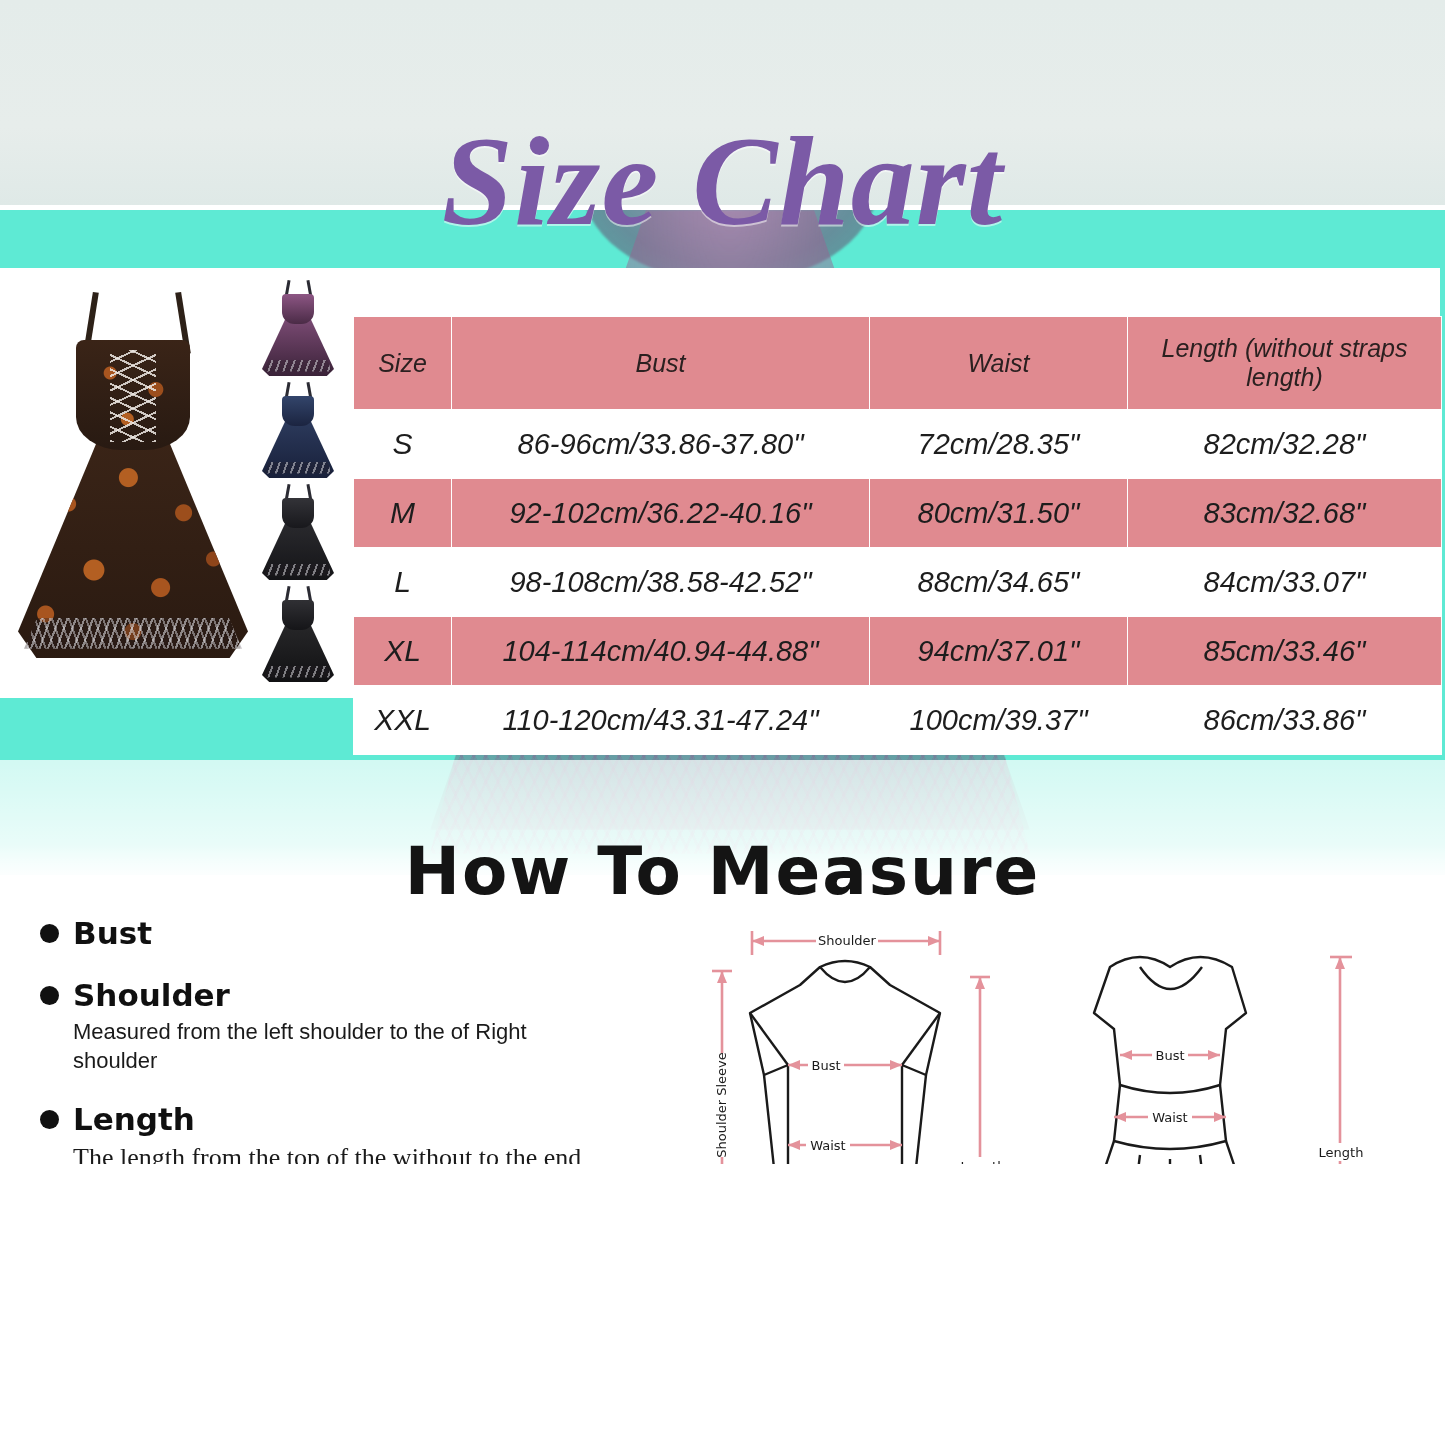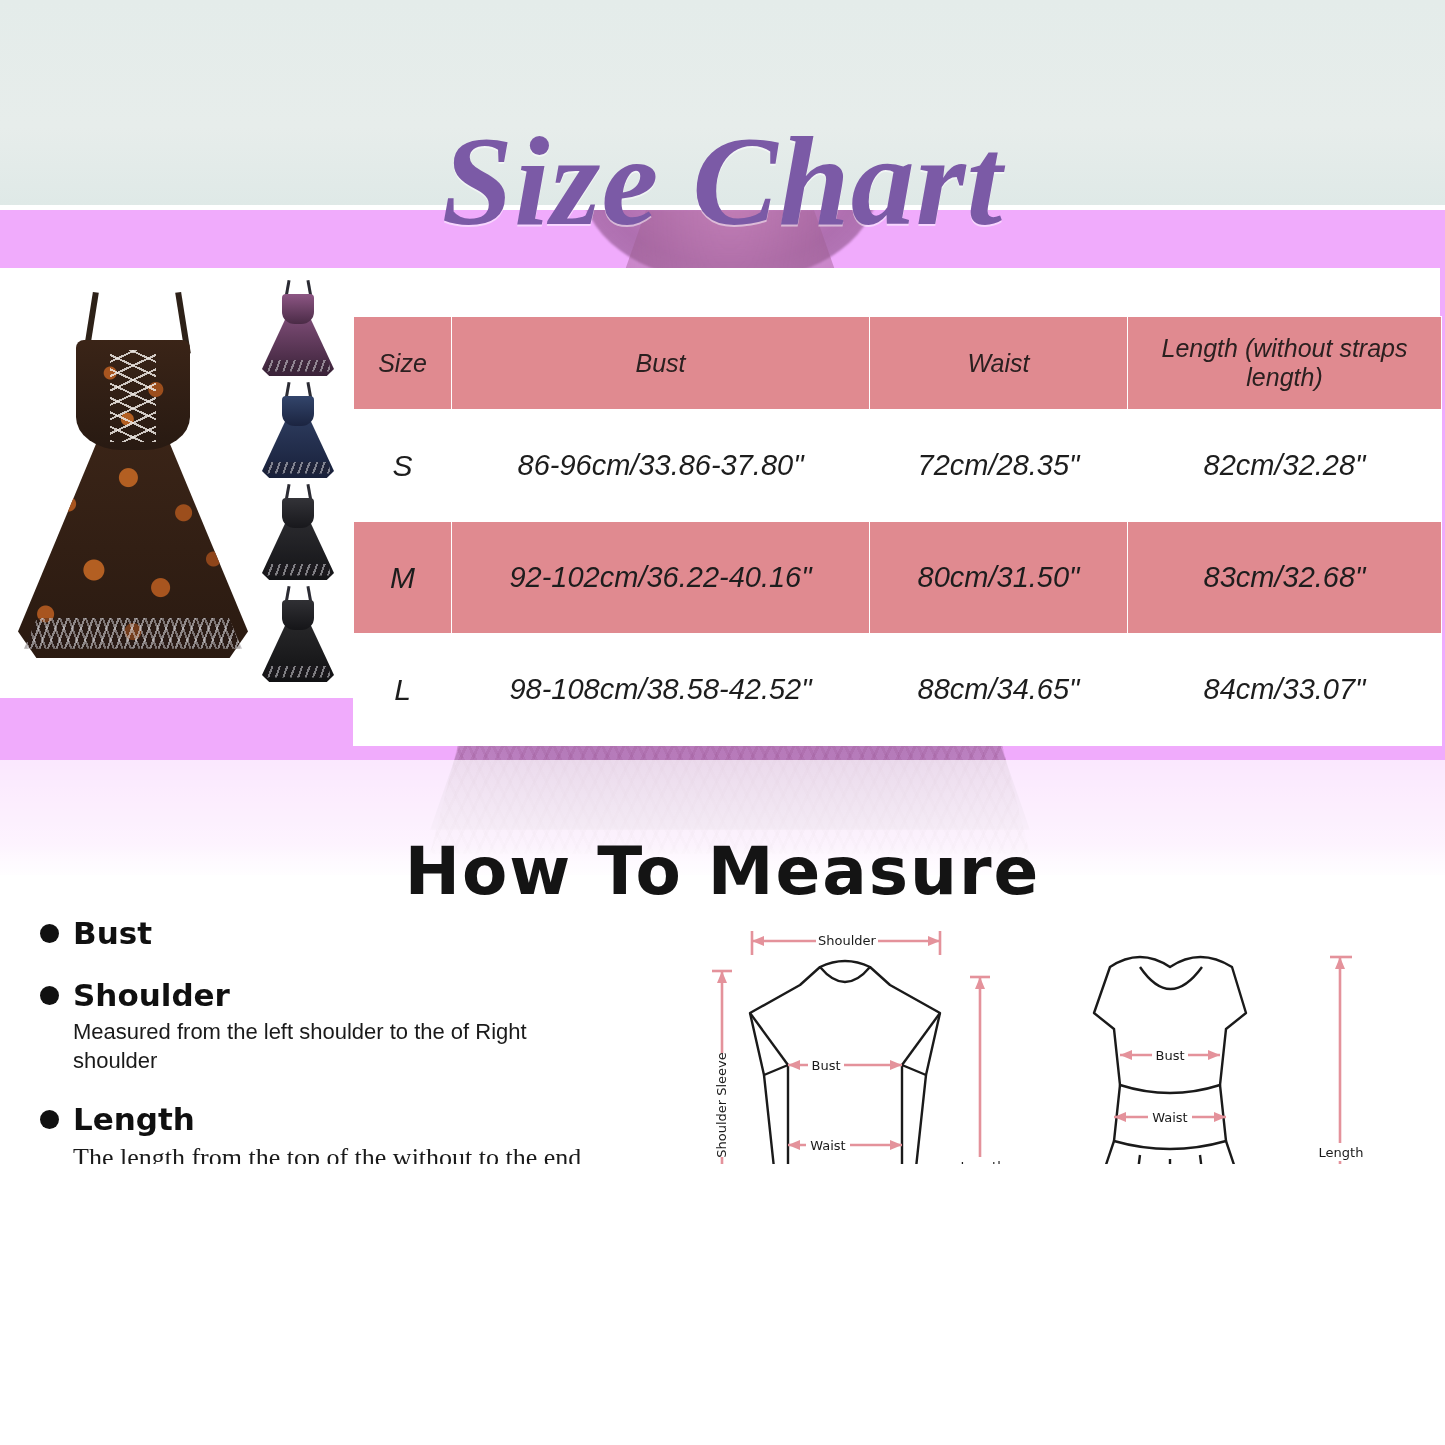--- a/index.html
+++ b/index.html
@@ -13,21 +13,21 @@
     background: #ffffff;
     overflow: hidden;
     position: relative;
   }
 
   
   #page {
     position: relative;
     width: 1445px;
     height: 1164px;
-    background: #f0abfc;
+    background: #5eead4;
     overflow: hidden;
   }
 
   .bg-photo {
     position: absolute;
     left: 0;
     top: 0;
     width: 1445px;
     height: 900px;
     overflow: hidden;
@@ -467,20 +467,32 @@
           <td>92-102cm/36.22-40.16"</td>
           <td>80cm/31.50"</td>
           <td>83cm/32.68"</td>
         </tr>
         <tr class="row-odd">
           <td class="cell-size">L</td>
           <td>98-108cm/38.58-42.52"</td>
           <td>88cm/34.65"</td>
           <td>84cm/33.07"</td>
         </tr>
+        <tr class="row-even">
+          <td class="cell-size">XL</td>
+          <td>104-114cm/40.94-44.88"</td>
+          <td>94cm/37.01"</td>
+          <td>85cm/33.46"</td>
+        </tr>
+        <tr class="row-odd">
+          <td class="cell-size">XXL</td>
+          <td>110-120cm/43.31-47.24"</td>
+          <td>100cm/39.37"</td>
+          <td>86cm/33.86"</td>
+        </tr>
       </tbody>
     </table>
   </div>
 
   <div class="band band-bottom-fade"></div>
   <div class="band band-bottom"></div>
   <div class="htm-band"></div>
   <h2 class="title-how">How To Measure</h2>
 
   <div class="bullets">

